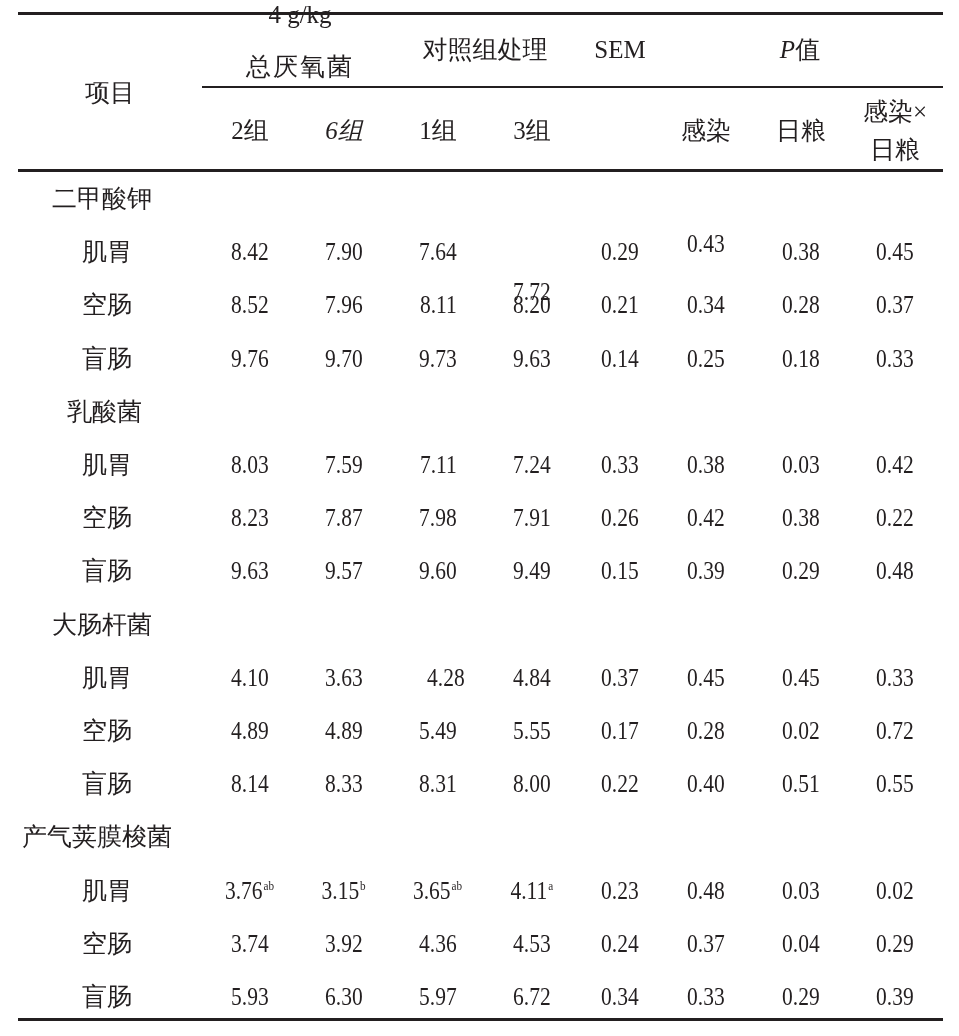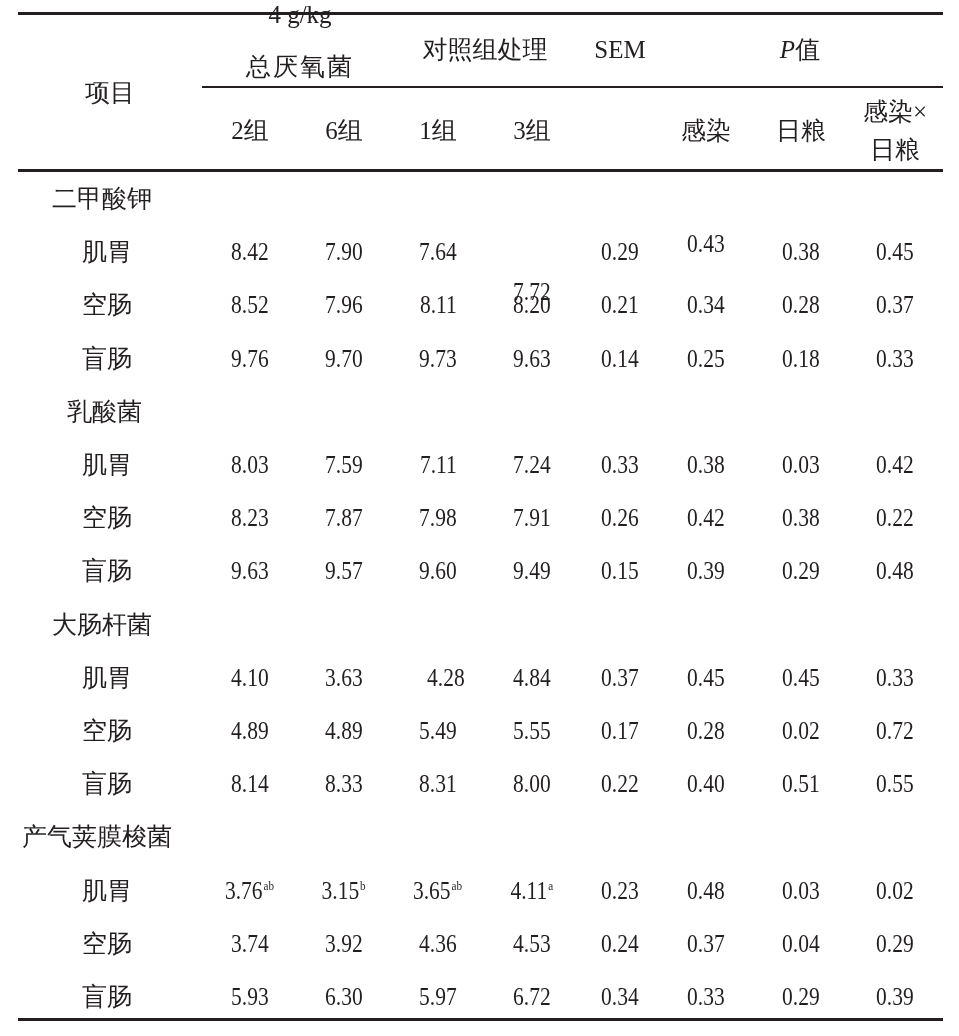--- a/index.html
+++ b/index.html
@@ -34,21 +34,21 @@
   <div class="cell hdr" style="left:60px; width:100px; top:78px;">项目</div>
   <div class="cell hdr" style="left:200px; width:200px; top:0;">4 g/kg</div>
   <div class="cell hdr" style="left:200px; width:200px; top:52px; letter-spacing:2px;">总厌氧菌</div>
   <div class="cell hdr" style="left:385px; width:200px; top:35px;">对照组处理</div>
   <div class="cell hdr" style="left:570px; width:100px; top:35px;">SEM</div>
   <div class="cell hdr" style="left:750px; width:100px; top:35px;">
     <span class="italic">P</span><span>值</span>
   </div>
 
   <div class="cell hdr" style="left:200px; width:100px; top:116px;">2组</div>
-  <div class="cell hdr" style="left:294px; width:100px; top:116px;">6组</div>
+  <div class="cell hdr" style="left:294px; width:100px; top:116px;font-style:italic;">6组</div>
   <div class="cell hdr" style="left:388px; width:100px; top:116px;">1组</div>
   <div class="cell hdr" style="left:482px; width:100px; top:116px;">3组</div>
   <div class="cell hdr" style="left:656px; width:100px; top:116px;">感染</div>
   <div class="cell hdr" style="left:751px; width:100px; top:116px;">日粮</div>
   <div class="cell hdr" style="left:845px; width:100px; top:97px;">感染×</div>
   <div class="cell hdr" style="left:845px; width:100px; top:135px;">日粮</div>
 
   <div id="body-rows">
       <div class="cell left" style="left: 52px; top: 184px;">二甲酸钾</div>
       <div class="cell left" style="left: 82px; top: 237px;">肌胃</div>

